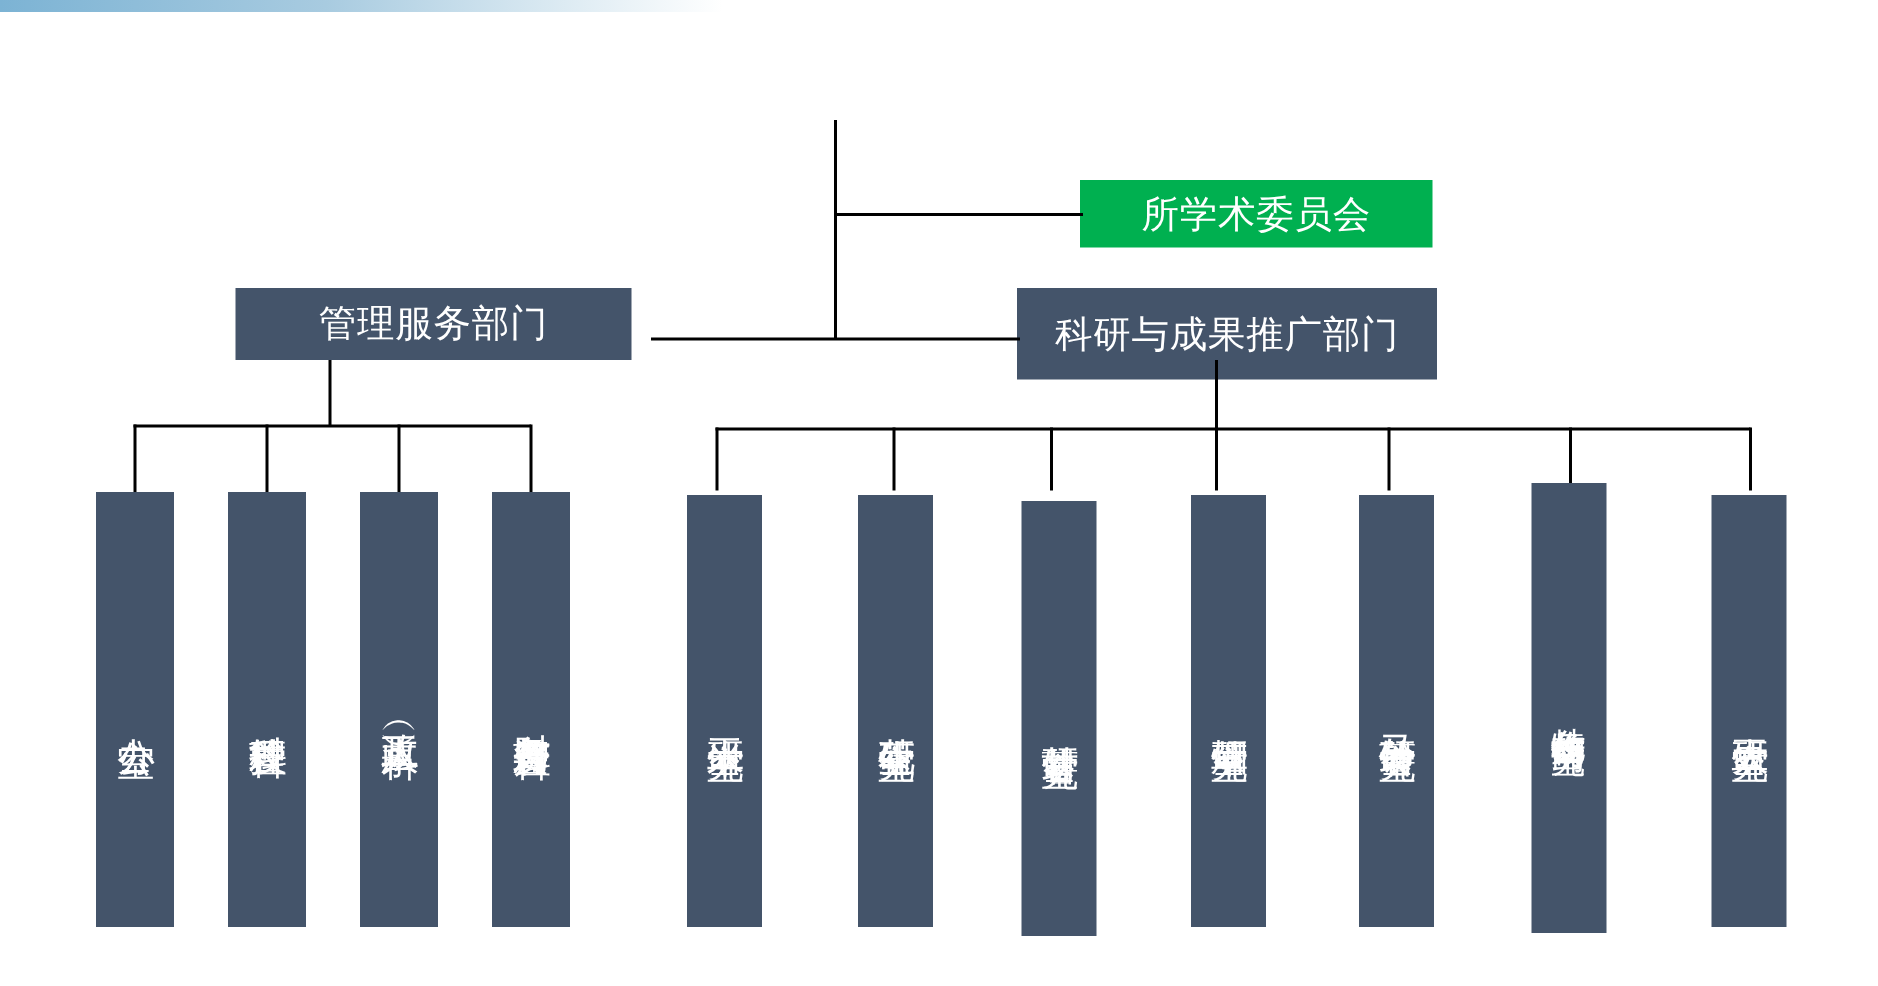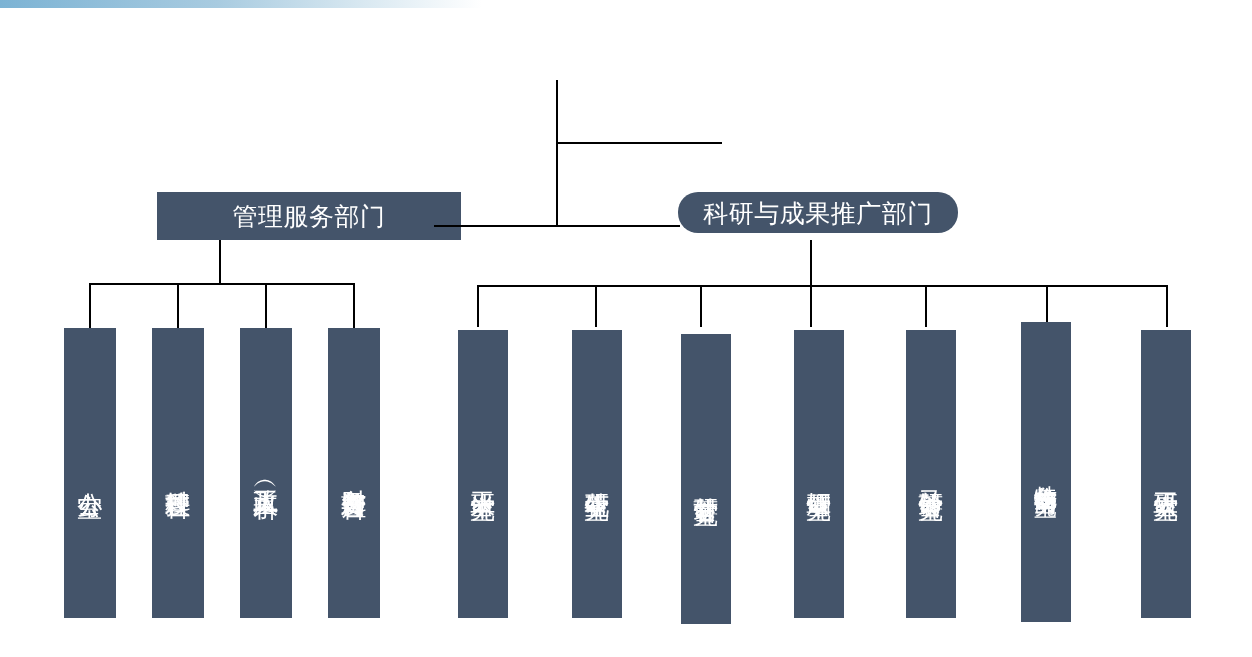--- a/index.html
+++ b/index.html
@@ -62,26 +62,29 @@
   .line.h { height: 2px; }
 </style>
 </head>
 <body>
 
 <div id="org-chart">
 
   <div class="top-strip"></div>
 
 
+  <div class="node horizontal" style="left:720px; top:120px; width:235px; height:45px; background:#00B050;">
+    <span>所学术委员会</span>
+  </div>
 
-  <div class="node horizontal" style="left:157px; top:192px; width:304px; height:48px; background:#44546A;justify-content:center;">
+  <div class="node horizontal" style="left:157px; top:192px; width:264px; height:48px; background:#44546A;justify-content:center;">
     <span>管理服务部门</span>
   </div>
 
-  <div class="node horizontal" style="left:678px; top:192px; width:280px; height:41px; background:#44546A;border-radius:20px;">
+  <div class="node horizontal" style="left:678px; top:192px; width:280px; height:61px; background:#44546A;">
     <span>科研与成果推广部门</span>
   </div>
 
   <div class="line v" style="left:556px; top:80px; height:146px;"></div>
 
   <div class="line h" style="left:556px; top:142px; width:166px;"></div>
 
   <div class="line h" style="left:434px; top:225px; width:246px;"></div>
 
   <div class="line v" style="left:219px; top:240px; height:44px;"></div>

